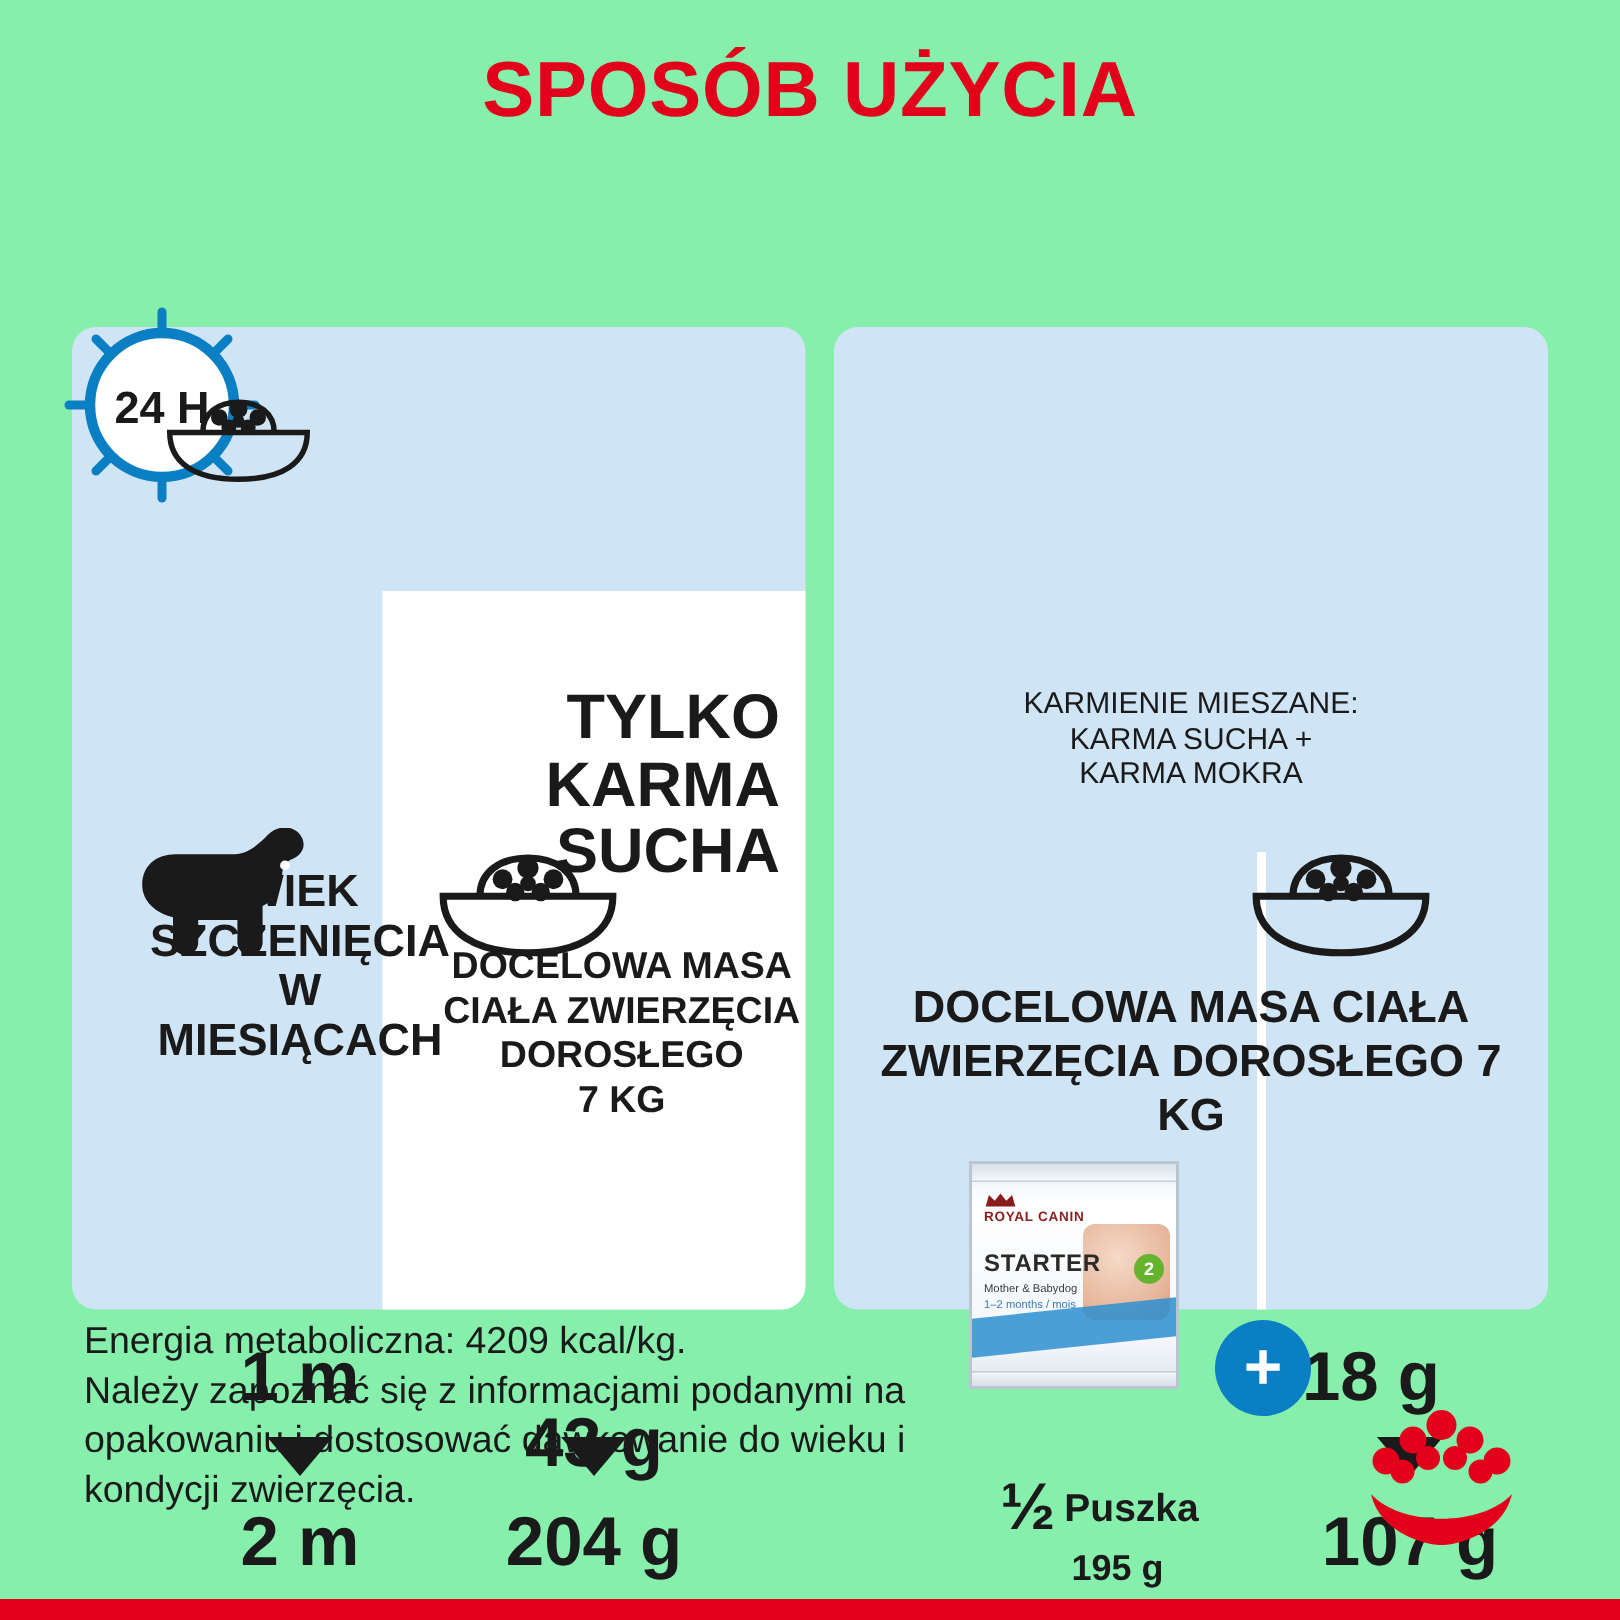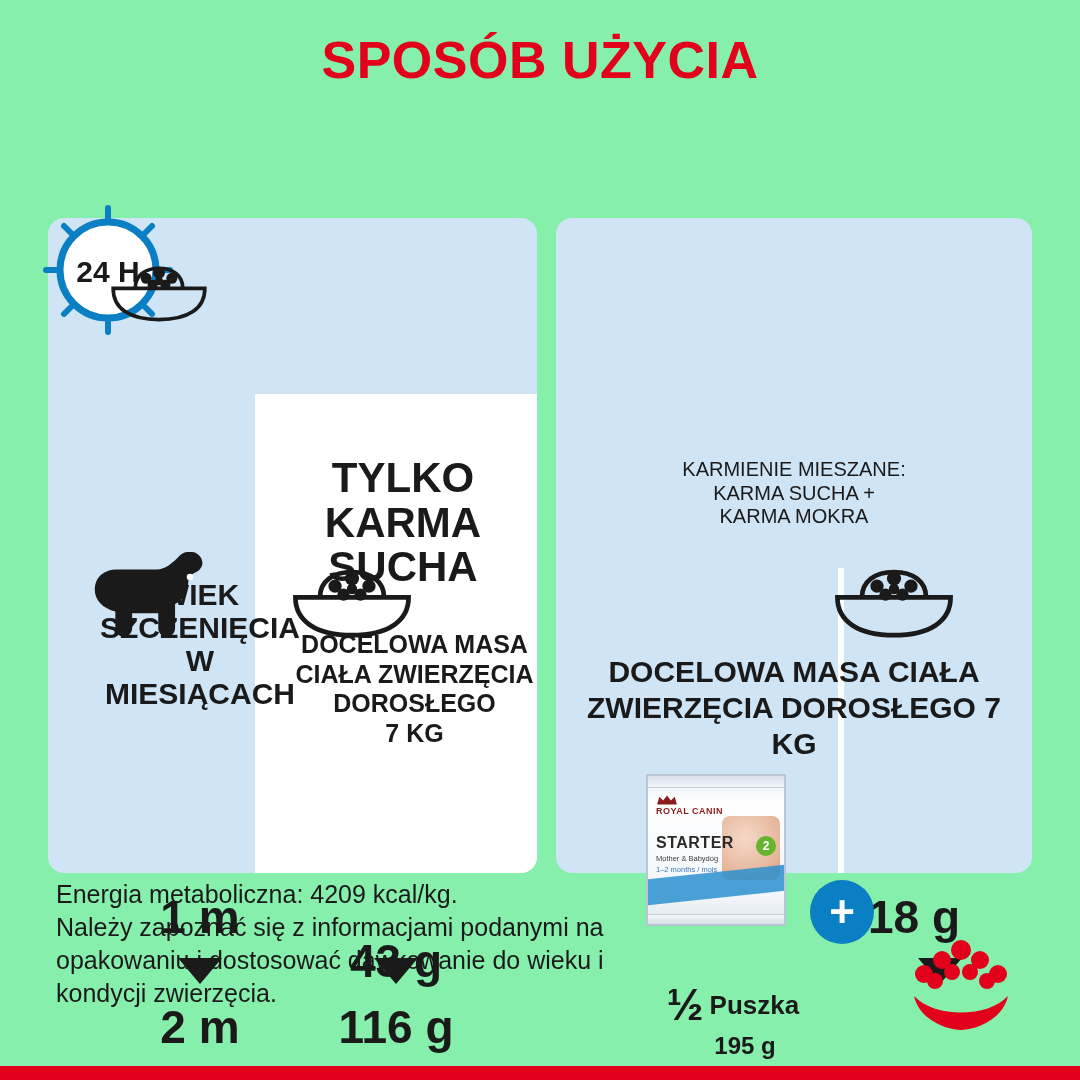--- a/index.html
+++ b/index.html
@@ -63,23 +63,23 @@
   .mixed-split {
     position: absolute;
     left: 790px; top: 350px;
     width: 6px; height: 305px;
     background: #ffffff;
   }
 
   
   .hdr-dry {
     position: absolute;
-    left: 214px; top: 238px;
+    left: 190px; top: 238px;
     width: 282px;
-    text-align: center;
+    text-align: right;
     font-size: 42px; font-weight: bold; color: #1a1a1a;
     line-height: 1.06;
   }
   .hdr-mixed {
     position: absolute;
     left: 514px; top: 240px;
     width: 464px;
     text-align: center;
     font-size: 20px; font-weight: normal; color: #1a1a1a;
     line-height: 1.18;
@@ -300,24 +300,25 @@
     <div class="sub-age">WIEK<br>SZCZENIĘCIA<br>W<br>MIESIĄCACH</div>
     <div class="sub-dry">DOCELOWA MASA CIAŁA ZWIERZĘCIA DOROSŁEGO<br>7 KG</div>
     <div class="sub-mixed">DOCELOWA MASA CIAŁA<br>ZWIERZĘCIA DOROSŁEGO 7 KG</div>
 
     <div class="val age-top">1 m</div>
     <div class="arrow age-arrow"></div>
     <div class="val age-bot">2 m</div>
 
     <div class="val dry-top">43 g</div>
     <div class="arrow dry-arrow"></div>
-    <div class="val dry-bot">116 g</div>
+    <div class="val dry-bot">204 g</div>
 
     <div class="val mix-top">18 g</div>
     <div class="arrow mix-arrow"></div>
+    <div class="val mix-bot">107 g</div>
 
     <div class="can-frac">
       <span class="frac">½</span><span class="word">Puszka</span>
       <span class="grams">195 g</span>
     </div>
 
     <div class="plus-badge">+</div>
 
     <div class="can">
       <div class="can-lid"></div>

